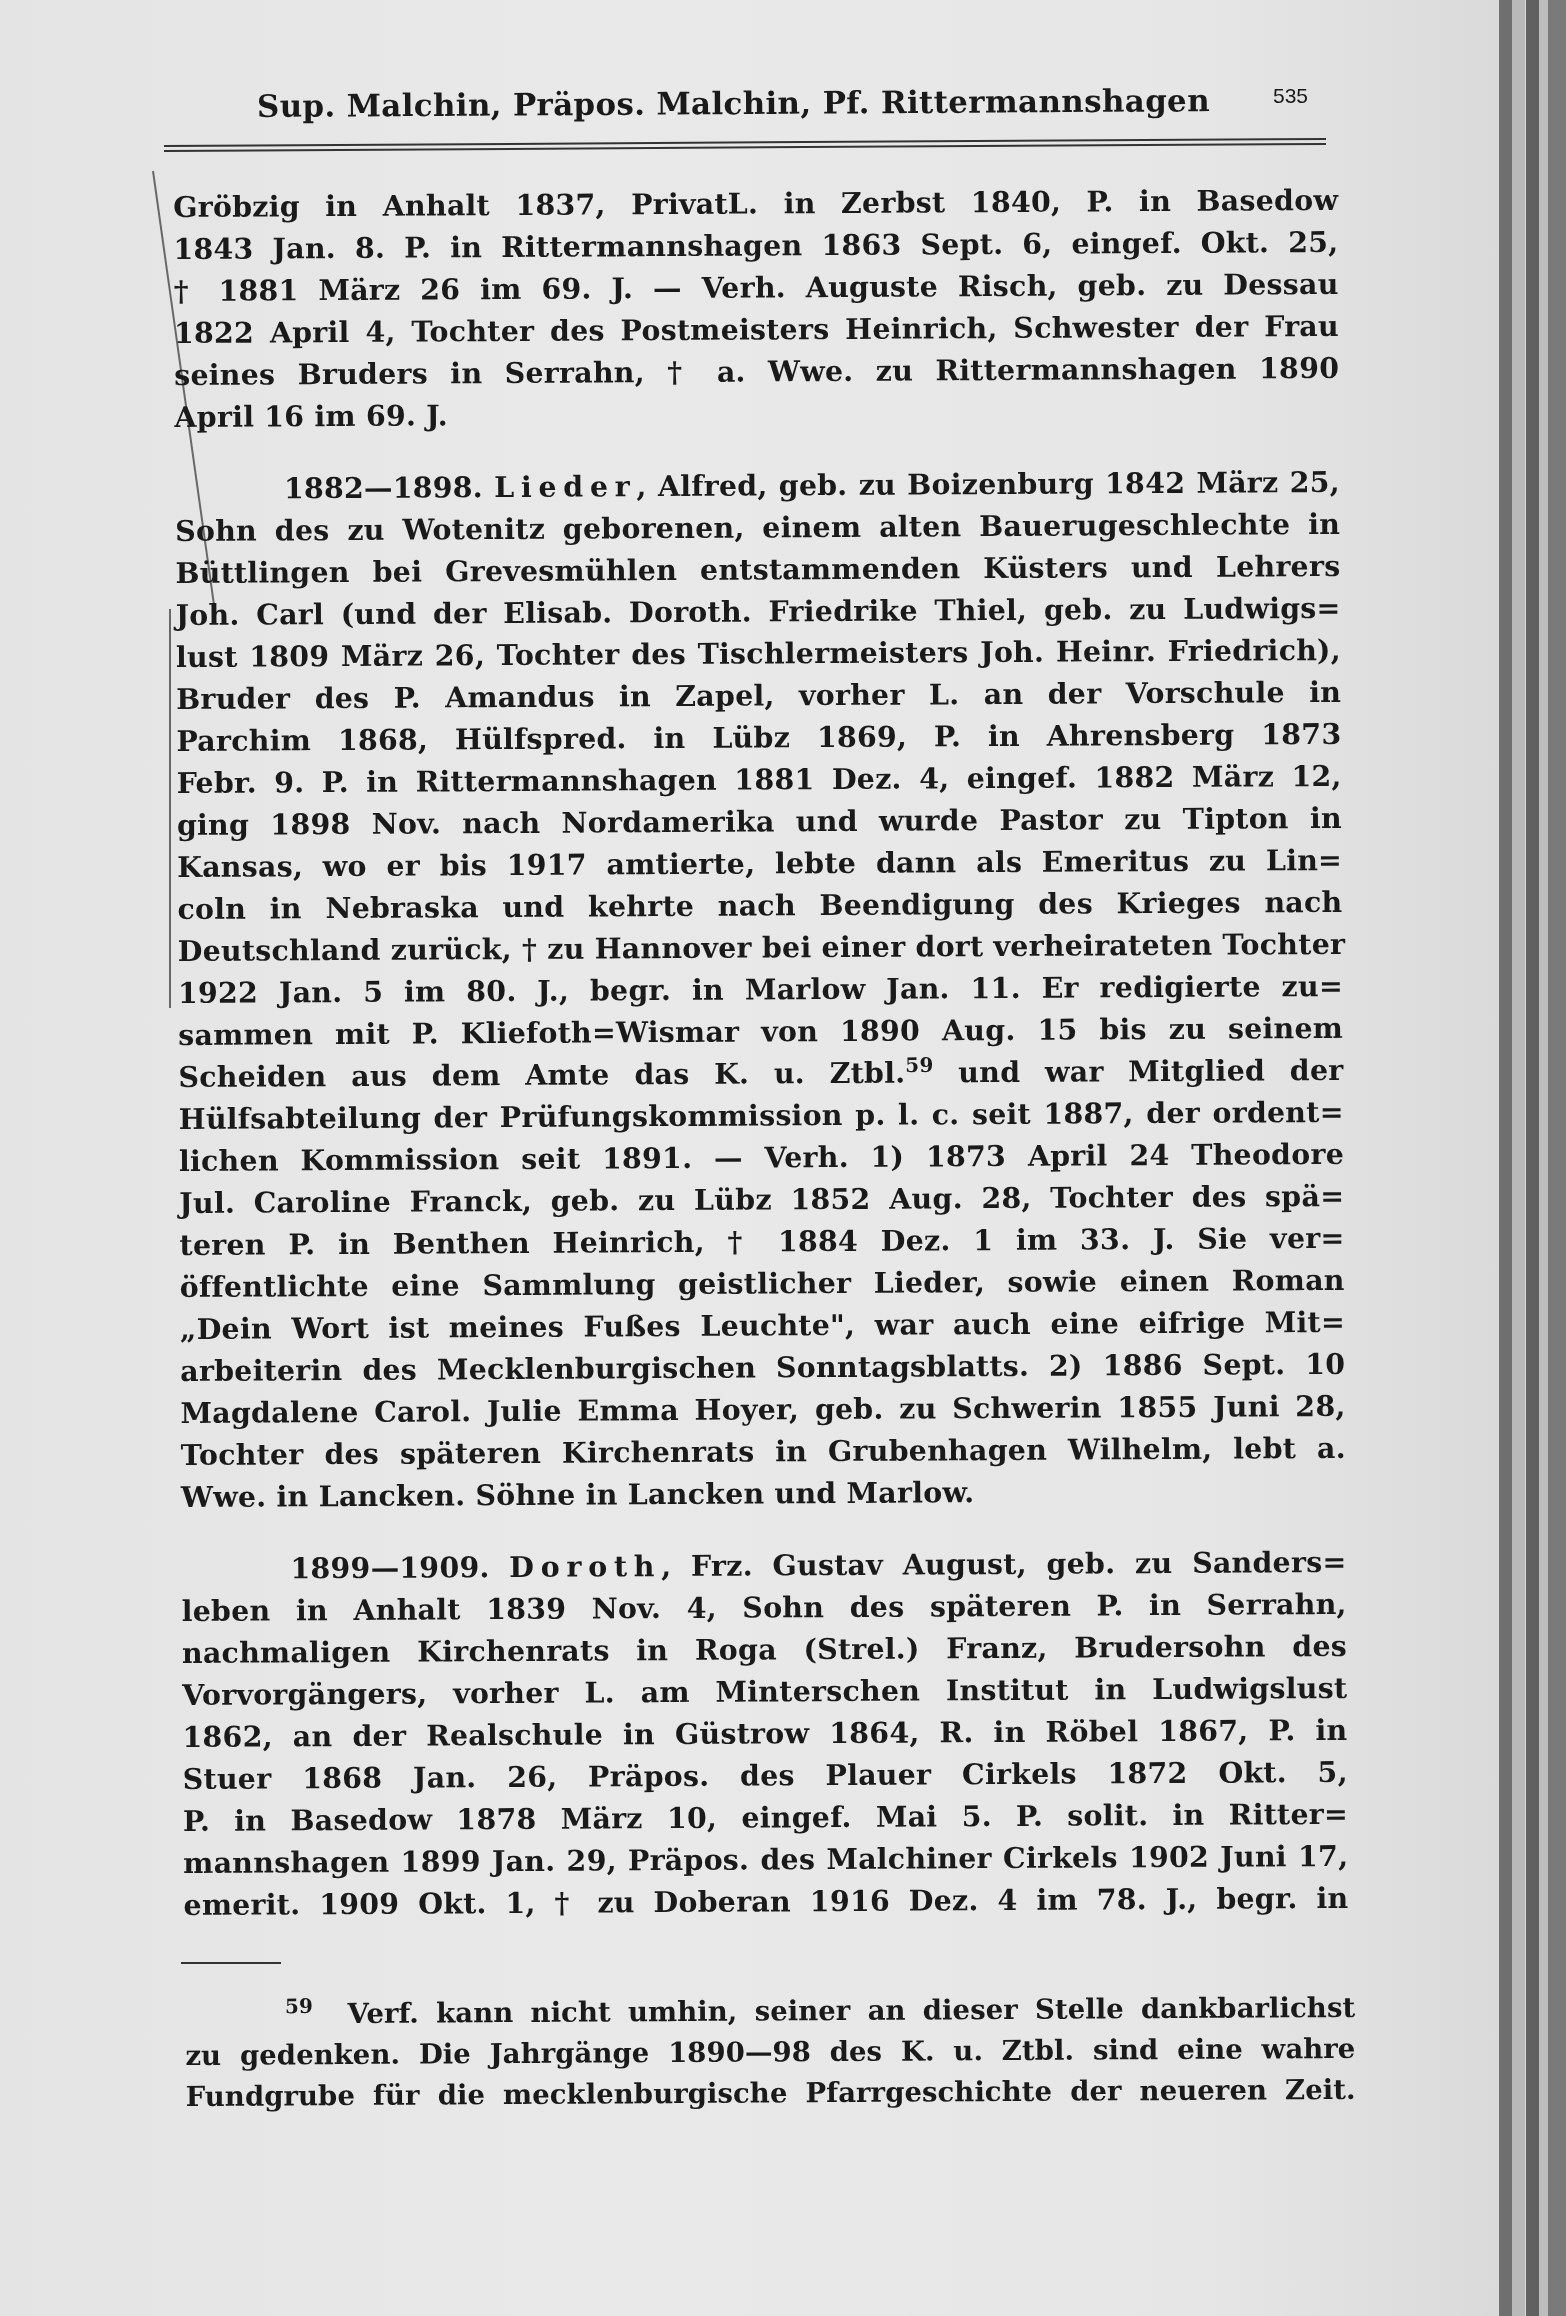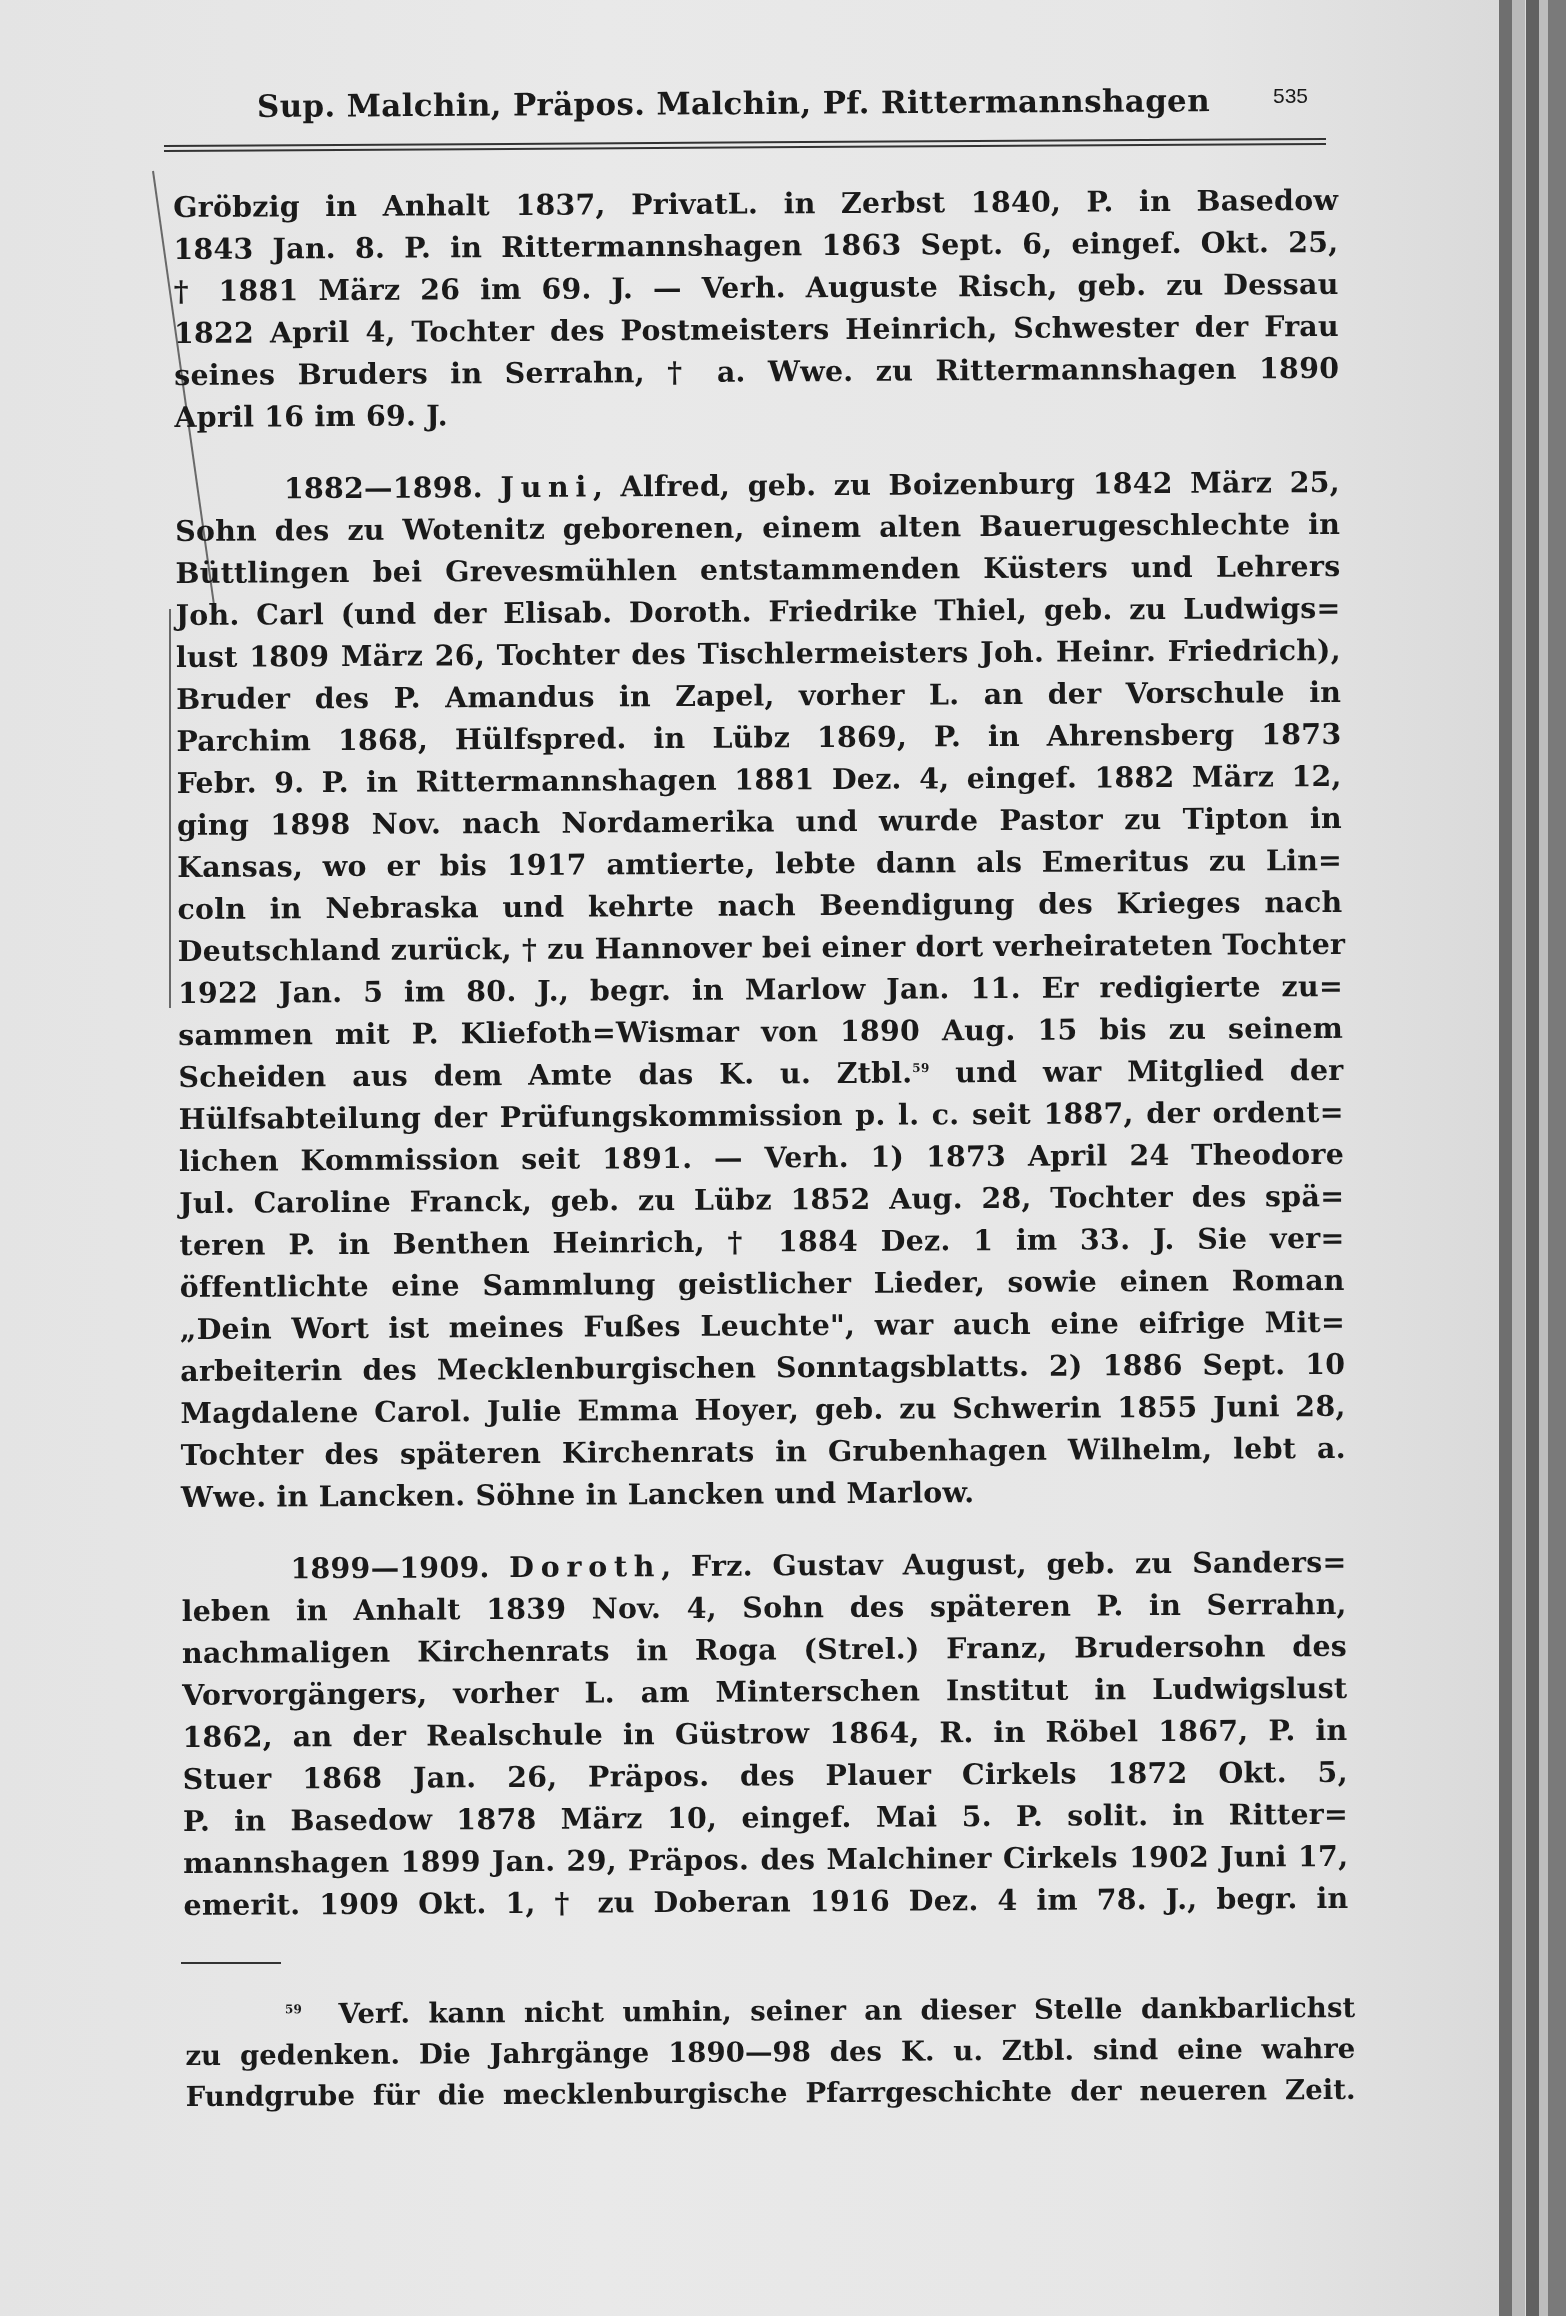--- a/index.html
+++ b/index.html
@@ -40,21 +40,21 @@
     .line {
       height: 42px; line-height: 42px;
       font-size: 28.5px; font-weight: bold;
       white-space: nowrap; text-align: justify; text-align-last: justify;
       letter-spacing: 0.2px;
     }
     .line.last { text-align-last: left; }
     .line.indent { padding-left: 109px; }
     .para-gap { height: 30px; }
     .spaced { letter-spacing: 6.7px; }
-    sup { font-size: 12px; line-height: 0; }
+    sup { font-size: 20px; line-height: 0; }
 
     .footnote-rule {
       position: absolute; left: 181px; top: 1962px; width: 100px; height: 1.9px; background: #333;
     }
     .footnotes {
       position: absolute; left: 185px; top: 1994px; width: 1170px;
       transform: rotate(-0.35deg); transform-origin: left top;
     }
     .fline {
       height: 41px; line-height: 41px; font-size: 27.6px; font-weight: bold;
@@ -92,21 +92,21 @@
     <div class="line">Gröbzig in Anhalt 1837, PrivatL. in Zerbst 1840, P. in Basedow</div>
     <div class="line">1843 Jan. 8. P. in Rittermannshagen 1863 Sept. 6, eingef. Okt. 25,</div>
     <div class="line">† 1881 März 26 im 69. J. — Verh. Auguste Risch, geb. zu Dessau</div>
     <div class="line">1822 April 4, Tochter des Postmeisters Heinrich, Schwester der Frau</div>
     <div class="line">seines Bruders in Serrahn, † a. Wwe. zu Rittermannshagen 1890</div>
     <div class="line last">April 16 im 69. J.</div>
   </div>
   <div class="para-gap"></div>
 
   <div>
-    <div class="line indent"><span>1882—1898.</span> <span class="spaced">Juni</span><span>, Alfred, geb. zu Boizenburg 1842 März 25,</span></div>
+    <div class="line indent"><span>1882—1898.</span> <span class="spaced">Lieder</span><span>, Alfred, geb. zu Boizenburg 1842 März 25,</span></div>
     <div class="line">Sohn des zu Wotenitz geborenen, einem alten Bauerugeschlechte in</div>
     <div class="line">Büttlingen bei Grevesmühlen entstammenden Küsters und Lehrers</div>
     <div class="line">Joh. Carl (und der Elisab. Doroth. Friedrike Thiel, geb. zu Ludwigs=</div>
     <div class="line">lust 1809 März 26, Tochter des Tischlermeisters Joh. Heinr. Friedrich),</div>
     <div class="line">Bruder des P. Amandus in Zapel, vorher L. an der Vorschule in</div>
     <div class="line">Parchim 1868, Hülfspred. in Lübz 1869, P. in Ahrensberg 1873</div>
     <div class="line">Febr. 9. P. in Rittermannshagen 1881 Dez. 4, eingef. 1882 März 12,</div>
     <div class="line">ging 1898 Nov. nach Nordamerika und wurde Pastor zu Tipton in</div>
     <div class="line">Kansas, wo er bis 1917 amtierte, lebte dann als Emeritus zu Lin=</div>
     <div class="line">coln in Nebraska und kehrte nach Beendigung des Krieges nach</div>

